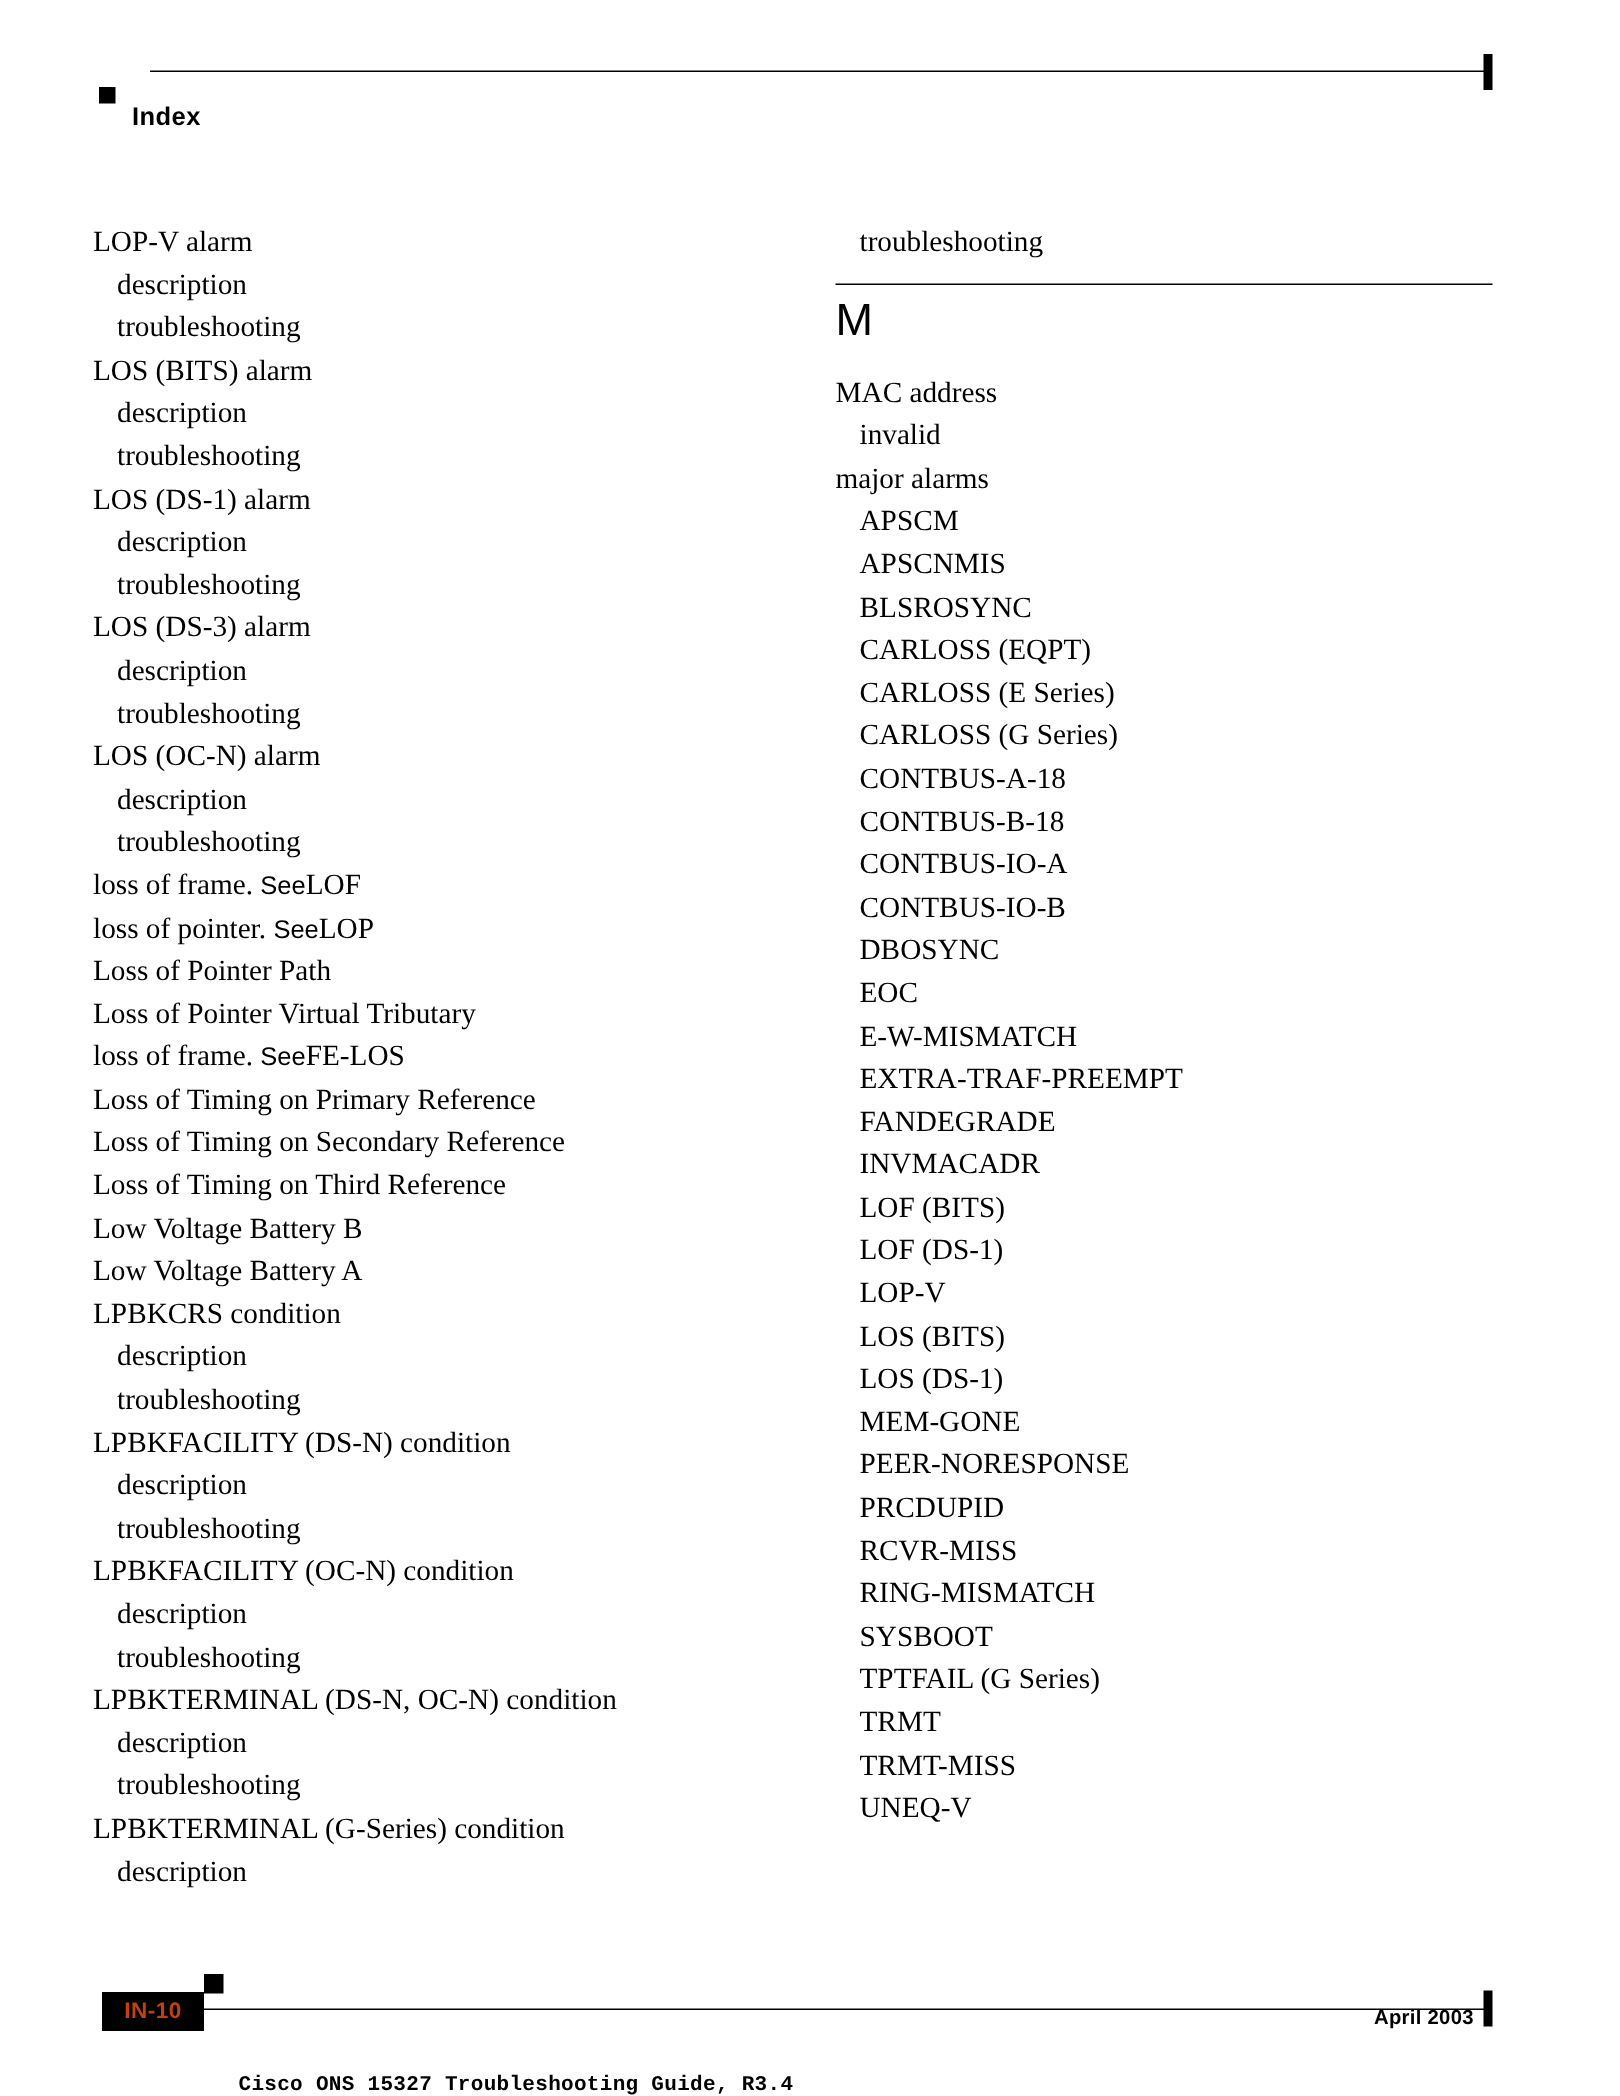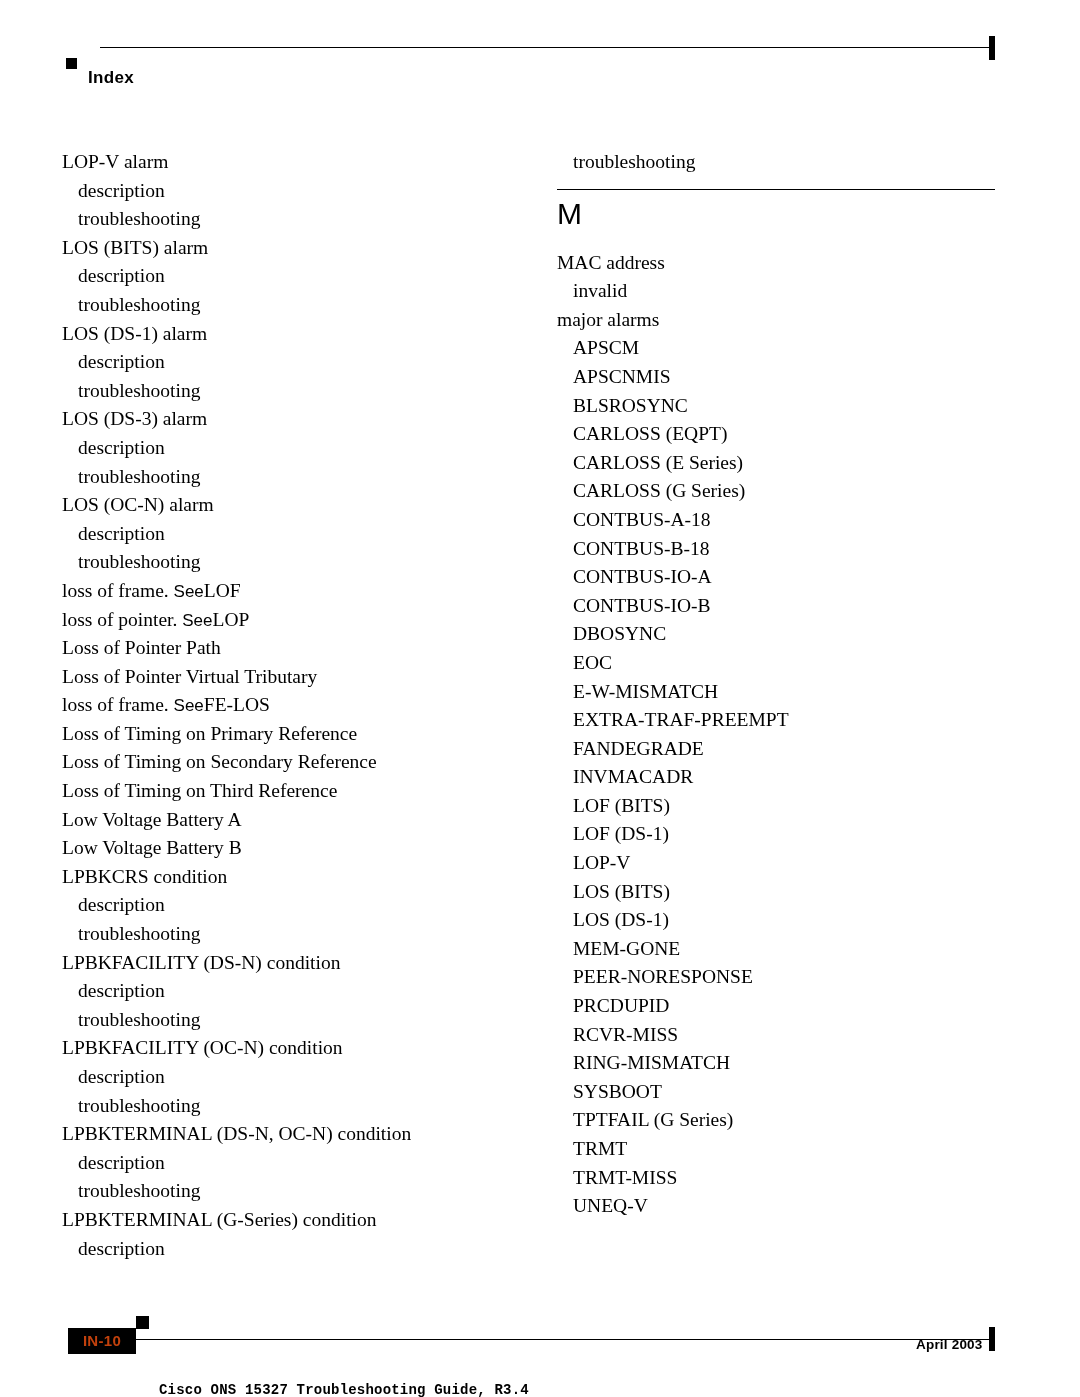--- a/index.html
+++ b/index.html
@@ -222,22 +222,22 @@
       <div class="index-entry lvl2"><span>description</span></div>
       <div class="index-entry lvl2"><span>troubleshooting</span></div>
       <div class="index-entry lvl1"><span>loss of frame. </span><span class="see-ref">See</span><span>LOF</span></div>
       <div class="index-entry lvl1"><span>loss of pointer. </span><span class="see-ref">See</span><span>LOP</span></div>
       <div class="index-entry lvl1"><span>Loss of Pointer Path</span></div>
       <div class="index-entry lvl1"><span>Loss of Pointer Virtual Tributary</span></div>
       <div class="index-entry lvl1"><span>loss of frame. </span><span class="see-ref">See</span><span>FE-LOS</span></div>
       <div class="index-entry lvl1"><span>Loss of Timing on Primary Reference</span></div>
       <div class="index-entry lvl1"><span>Loss of Timing on Secondary Reference</span></div>
       <div class="index-entry lvl1"><span>Loss of Timing on Third Reference</span></div>
+      <div class="index-entry lvl1"><span>Low Voltage Battery B</span></div>
       <div class="index-entry lvl1"><span>Low Voltage Battery A</span></div>
-      <div class="index-entry lvl1"><span>Low Voltage Battery B</span></div>
       <div class="index-entry lvl1"><span>LPBKCRS condition</span></div>
       <div class="index-entry lvl2"><span>description</span></div>
       <div class="index-entry lvl2"><span>troubleshooting</span></div>
       <div class="index-entry lvl1"><span>LPBKFACILITY (DS-N) condition</span></div>
       <div class="index-entry lvl2"><span>description</span></div>
       <div class="index-entry lvl2"><span>troubleshooting</span></div>
       <div class="index-entry lvl1"><span>LPBKFACILITY (OC-N) condition</span></div>
       <div class="index-entry lvl2"><span>description</span></div>
       <div class="index-entry lvl2"><span>troubleshooting</span></div>
       <div class="index-entry lvl1"><span>LPBKTERMINAL (DS-N, OC-N) condition</span></div>

